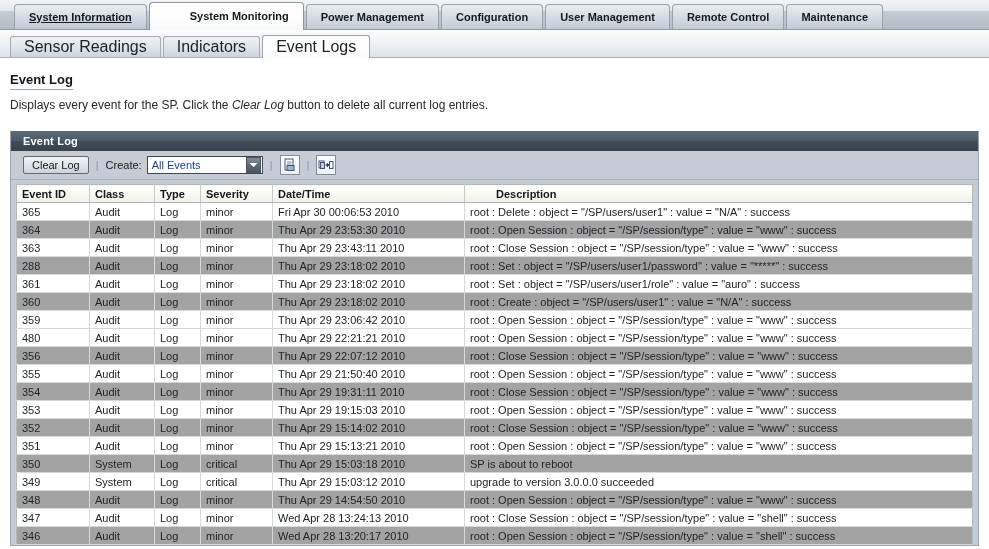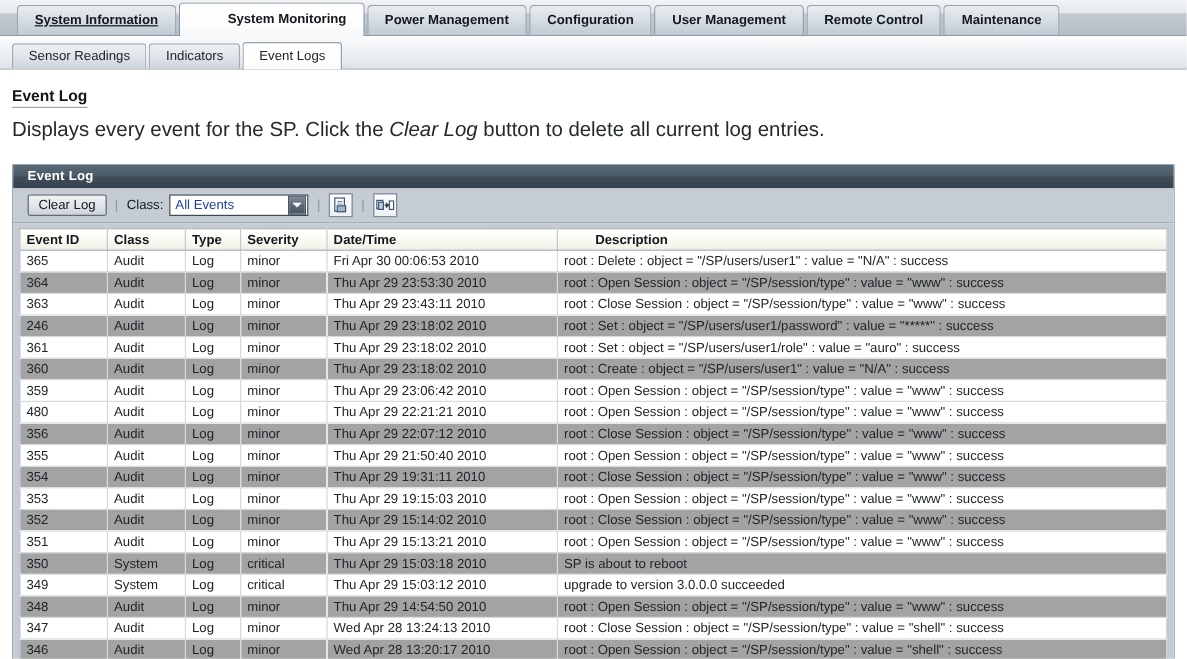--- a/index.html
+++ b/index.html
@@ -64,21 +64,21 @@
     box-sizing: border-box;
     padding-left: 10px;
     display: flex;
     align-items: flex-end;
   }
   .subnav-tab {
     height: 21px;
     line-height: 20px;
     margin-right: 2px;
     padding: 0 13px;
-    font-size: 11px;
+    font-size: 16px;
     color: #1b2026;
     box-sizing: border-box;
     background: linear-gradient(to bottom, #eef1f4 0%, #e0e5ea 50%, #ccd4dc 100%);
     border: 1px solid #a2adb7;
     border-bottom: none;
     border-radius: 3px 3px 0 0;
     white-space: nowrap;
     cursor: pointer;
   }
   .subnav-tab.active {
@@ -96,21 +96,21 @@
     margin: 14px 0 0 0;
     font-size: 13px;
     font-weight: bold;
     color: #11161b;
     display: inline-block;
     border-bottom: 1px solid #9aa4ae;
     padding-bottom: 2px;
   }
   .page-desc {
     margin: 8px 0 0 0;
-    font-size: 17px;
+    font-size: 12px;
     color: #24292e;
   }
   .page-desc i { font-style: italic; }
 
   
   .panel {
     margin-top: 19px;
     border: 1px solid #9aa5af;
     border-top: none;
     box-sizing: border-box;
@@ -287,21 +287,21 @@
   <div class="panel">
 
     <div class="panel-header">Event Log</div>
 
     <div class="panel-toolbar">
 
       <button class="btn">Clear Log</button>
 
       <span class="tool-sep">|</span>
 
-      <span class="filter-label">Class:</span>
+      <span class="filter-label">Create:</span>
 
       <div class="select-box">
         <span class="sel-val">All Events</span>
         <span class="select-arrow">
           <svg width="9" height="6" viewBox="0 0 9 6">
               <path d="M0.5 1 L4.5 5 L8.5 1 Z" fill="#ffffff"></path>
             </svg>
         </span>
       </div>
 
@@ -368,21 +368,21 @@
             </tr>
             <tr class="even">
               <td>363</td>
               <td>Audit</td>
               <td>Log</td>
               <td>minor</td>
               <td>Thu Apr 29 23:43:11 2010</td>
               <td>root : Close Session : object = "/SP/session/type" : value = "www" : success</td>
             </tr>
             <tr class="odd">
-              <td>246</td>
+              <td>288</td>
               <td>Audit</td>
               <td>Log</td>
               <td>minor</td>
               <td>Thu Apr 29 23:18:02 2010</td>
               <td>root : Set : object = "/SP/users/user1/password" : value = "*****" : success</td>
             </tr>
             <tr class="even">
               <td>361</td>
               <td>Audit</td>
               <td>Log</td>

